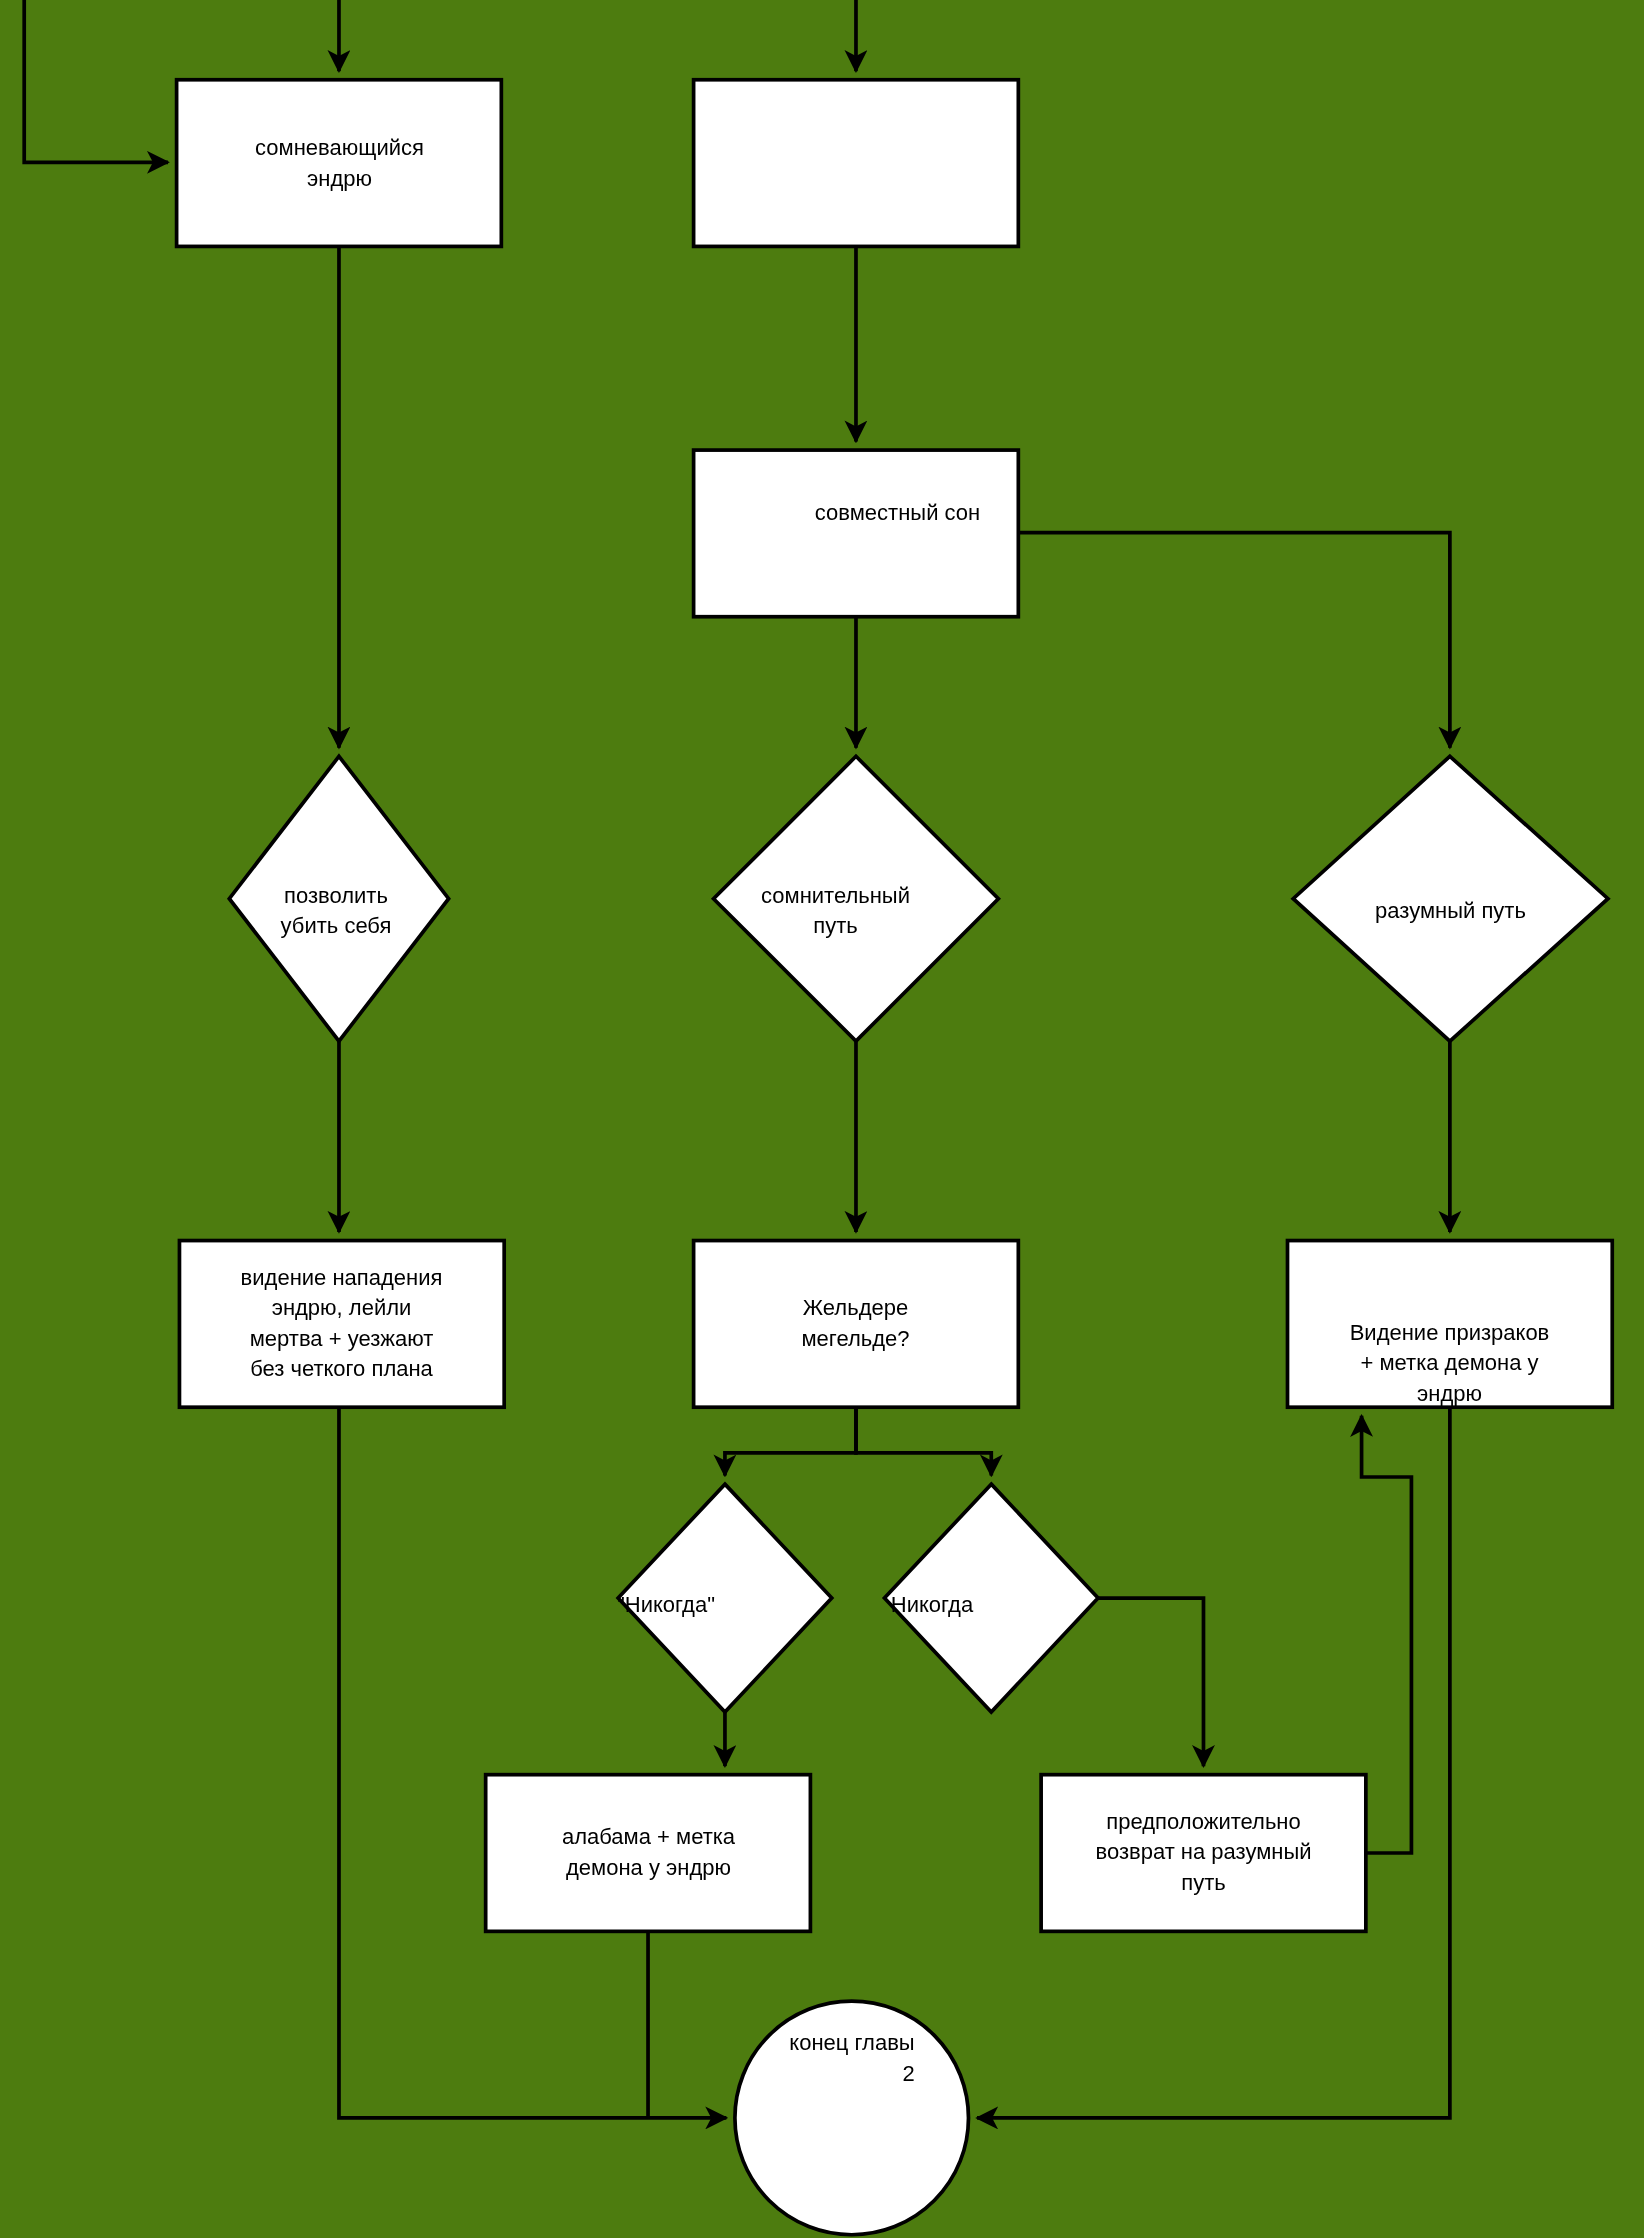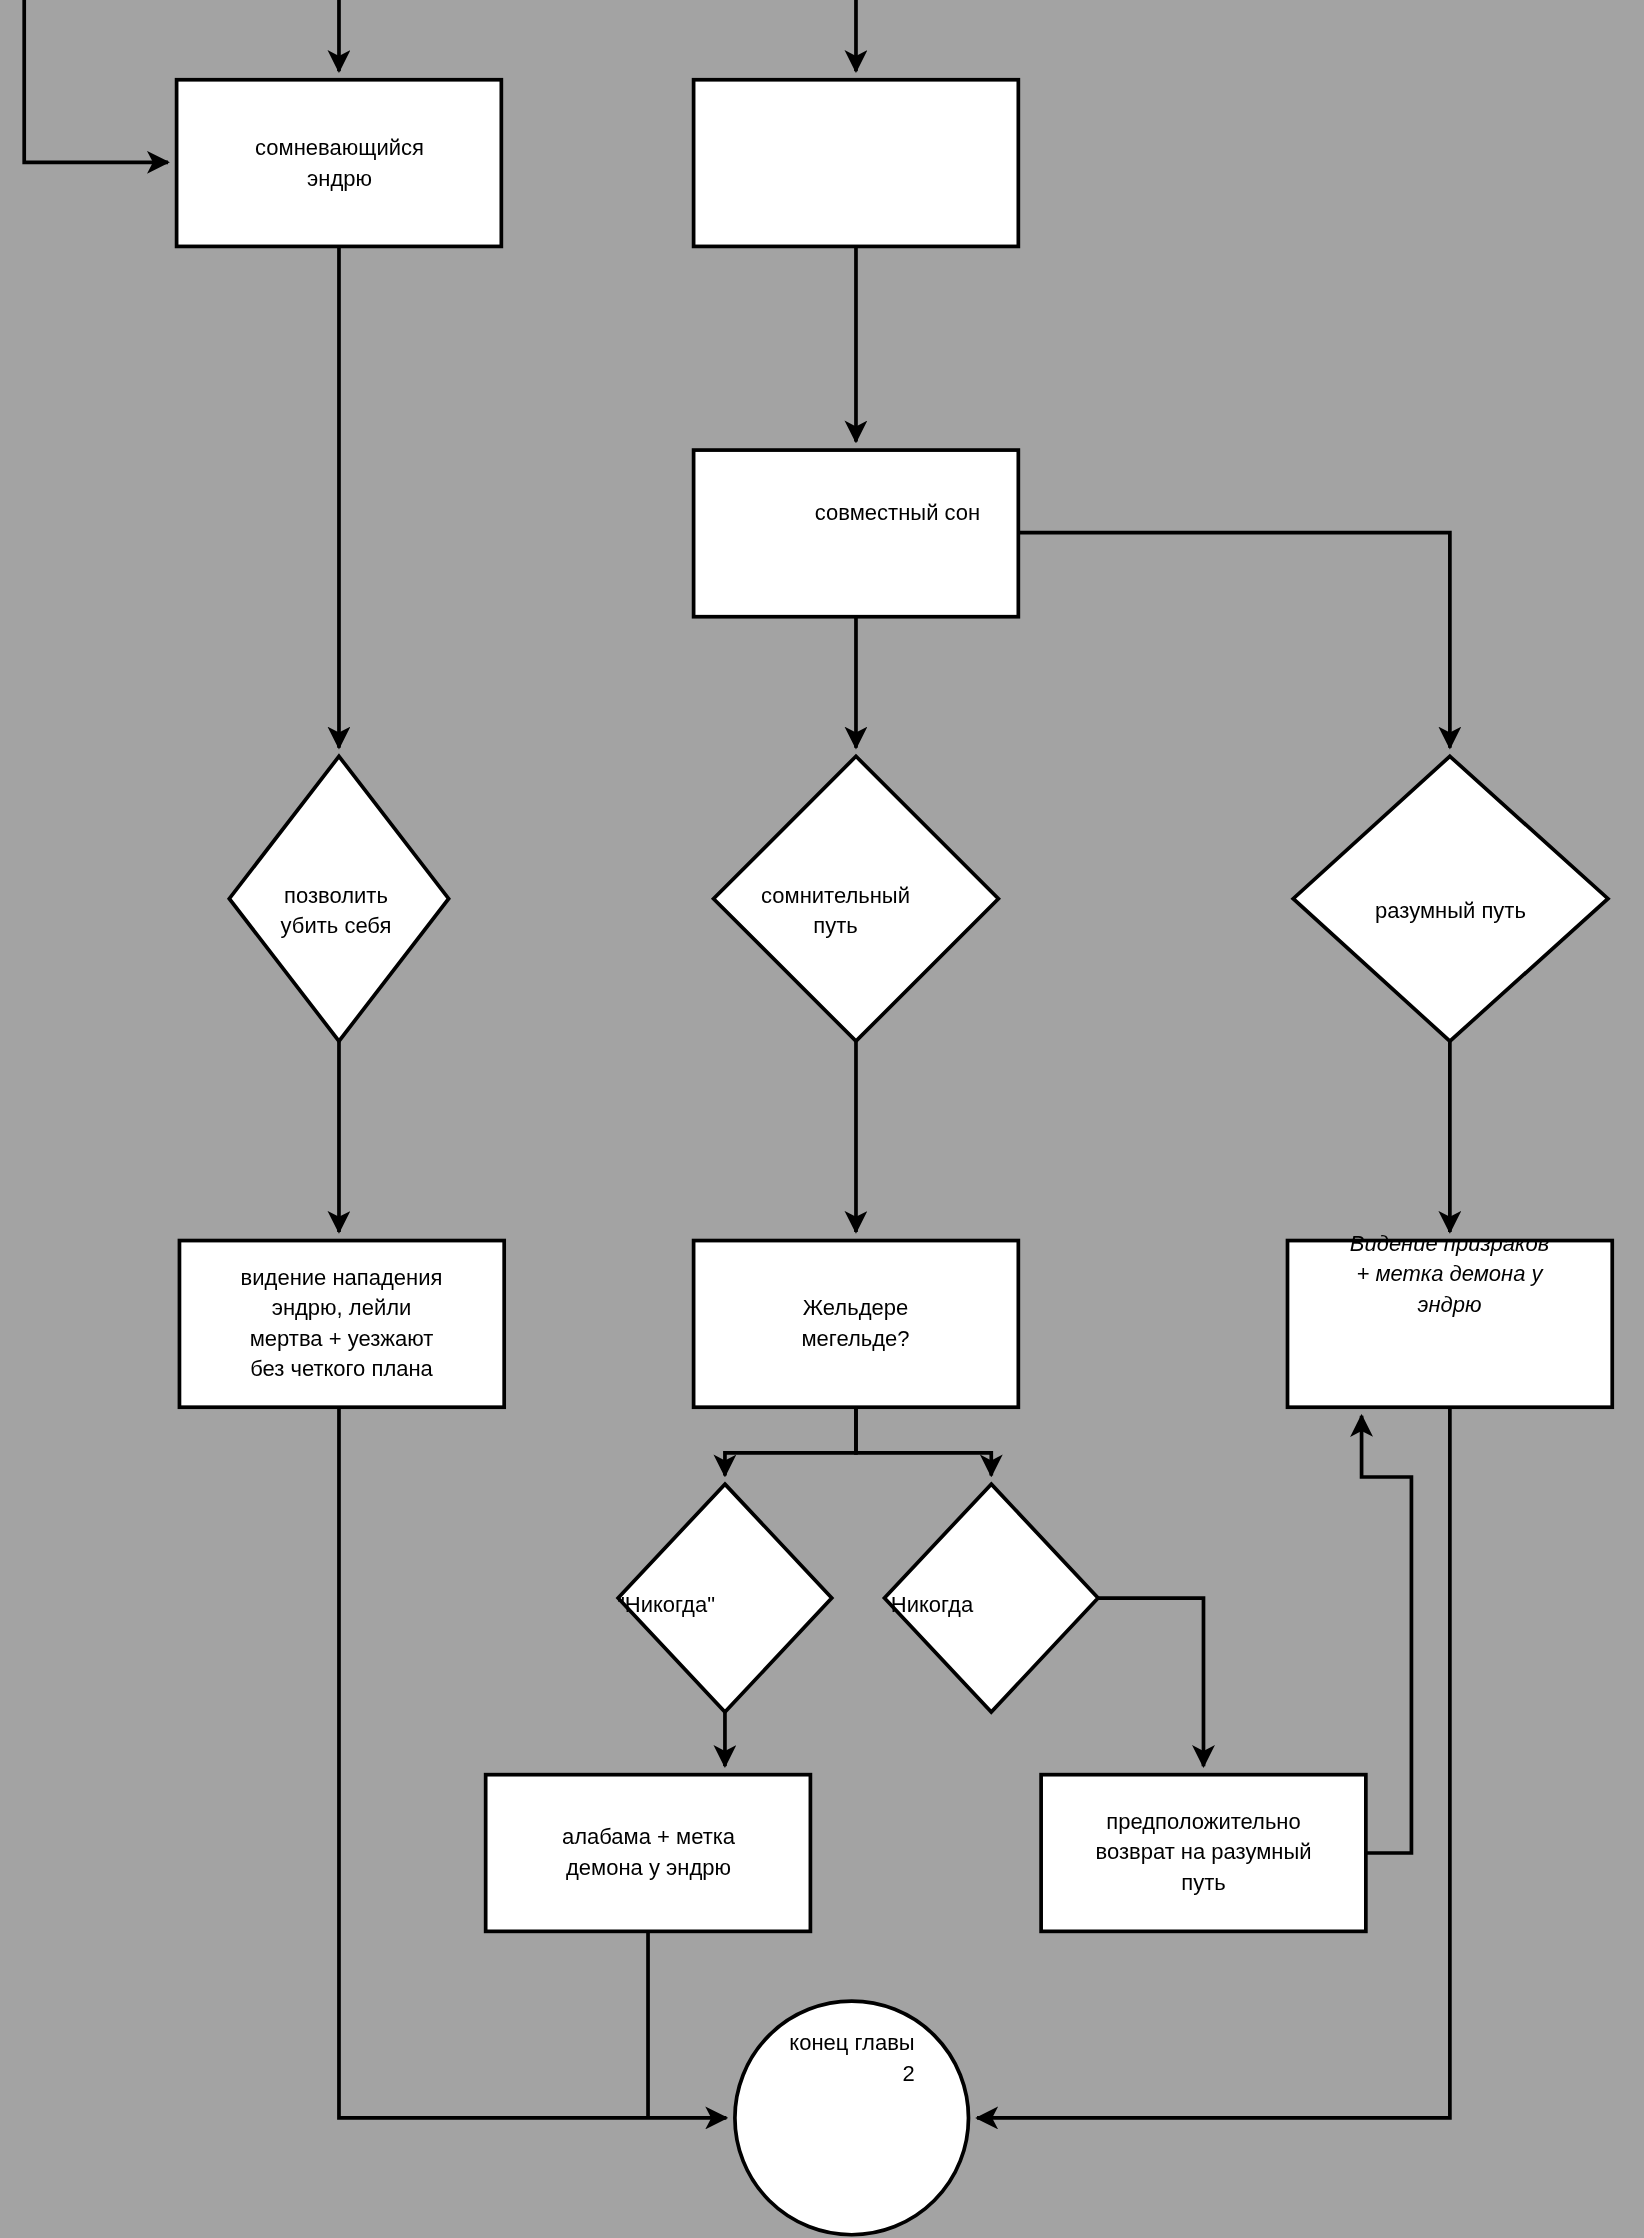--- a/index.html
+++ b/index.html
@@ -7,21 +7,21 @@
     padding: 0;
     background: #ffffff;
   }
   body {
     font-family: "Liberation Sans", sans-serif;
   }
   #flow-root {
     position: relative;
     width: 1645px;
     height: 2239px;
-    background: #a3a3a3;
+    background: #4d7c0f;
     overflow: hidden;
   }
   #flow-svg {
     position: absolute;
     left: 0;
     top: 0;
     width: 1645px;
     height: 2239px;
   }
   .node-label {
@@ -126,21 +126,21 @@
   <div class="node-label" style="left:1293px; top:865px; width:315px; height:93px;">разумный путь</div>
 
   <div class="node-label" style="left:179px; top:1240px; width:325px; height:167px;">видение нападения
 эндрю, лейли
 мертва + уезжают
 без четкого плана</div>
 
   <div class="node-label" style="left:693px; top:1240px; width:325px; height:167px;">Жельдере
 мегельде?</div>
 
-  <div class="node-label" style="left:1287px; top:1191px; width:325px; height:167px;font-style:italic;">Видение призраков
+  <div class="node-label" style="left:1287px; top:1280px; width:325px; height:167px;">Видение призраков
 + метка демона у
 эндрю</div>
 
   <div class="node-label" style="left:559px; top:1562px; width:214px; height:86px;">"Никогда"</div>
 
   <div class="node-label" style="left:825px; top:1562px; width:214px; height:86px;">Никогда</div>
 
   <div class="node-label" style="left:486px; top:1774px; width:325px; height:157px;">алабама + метка
 демона у эндрю</div>
 

